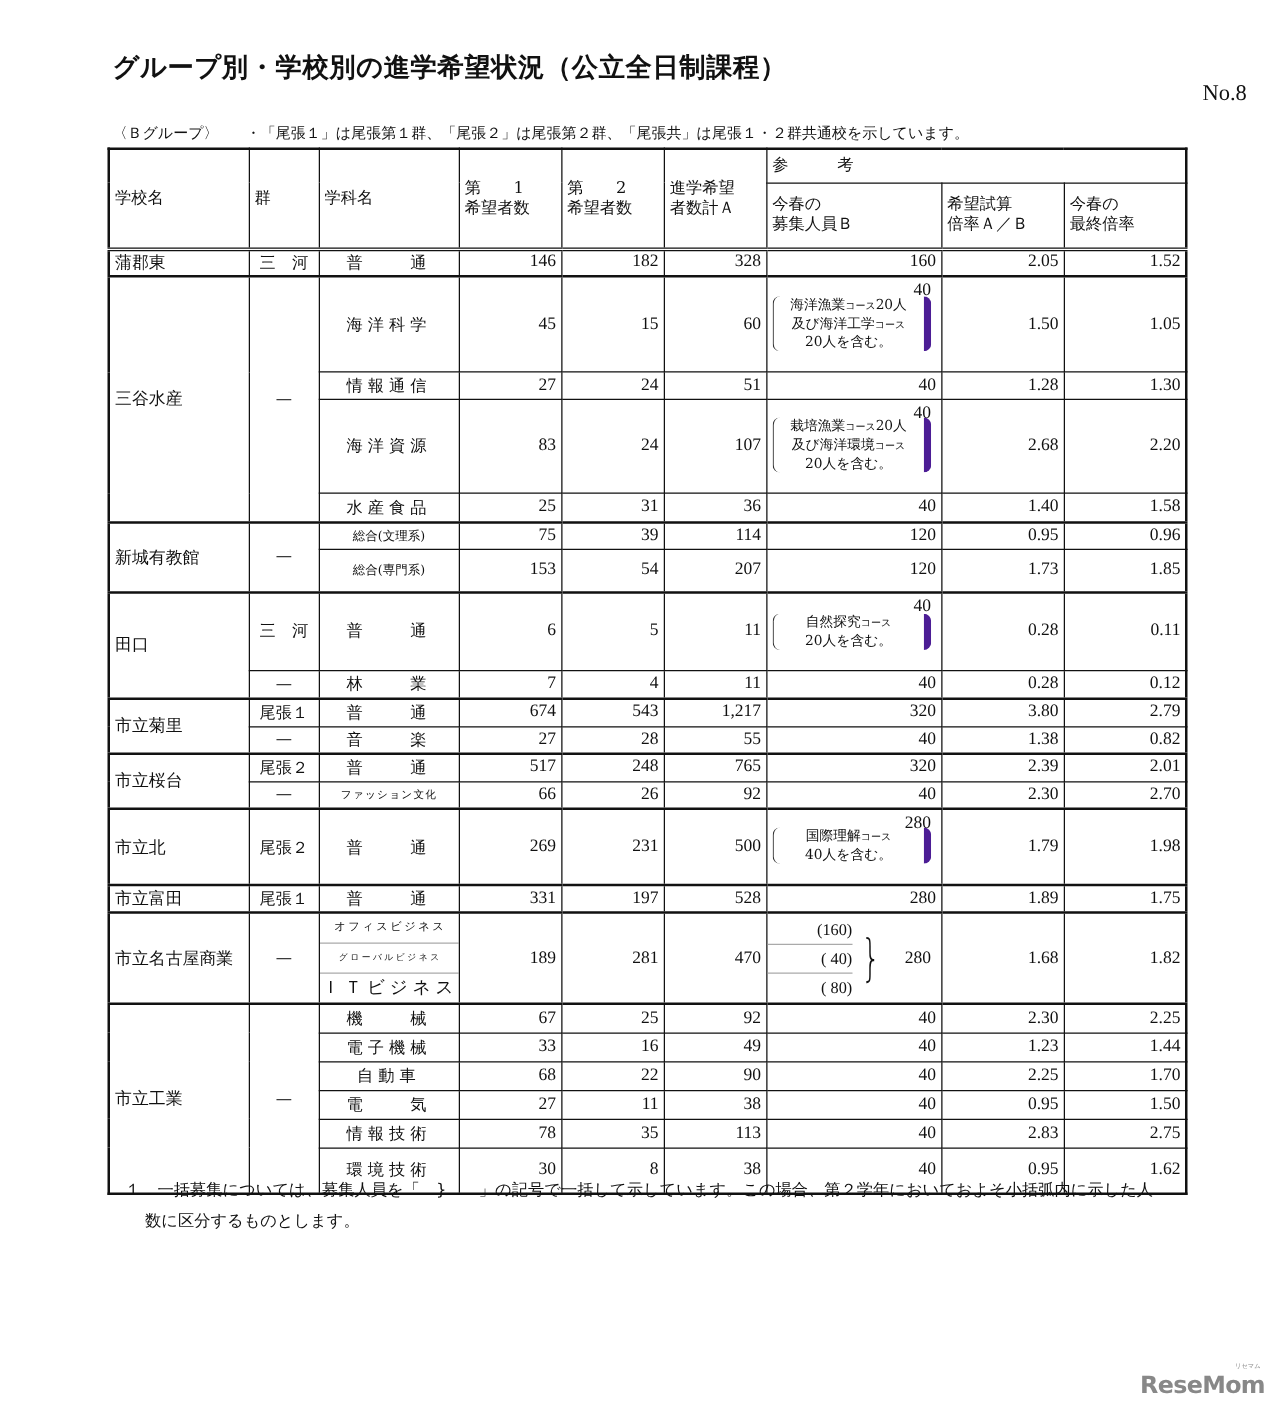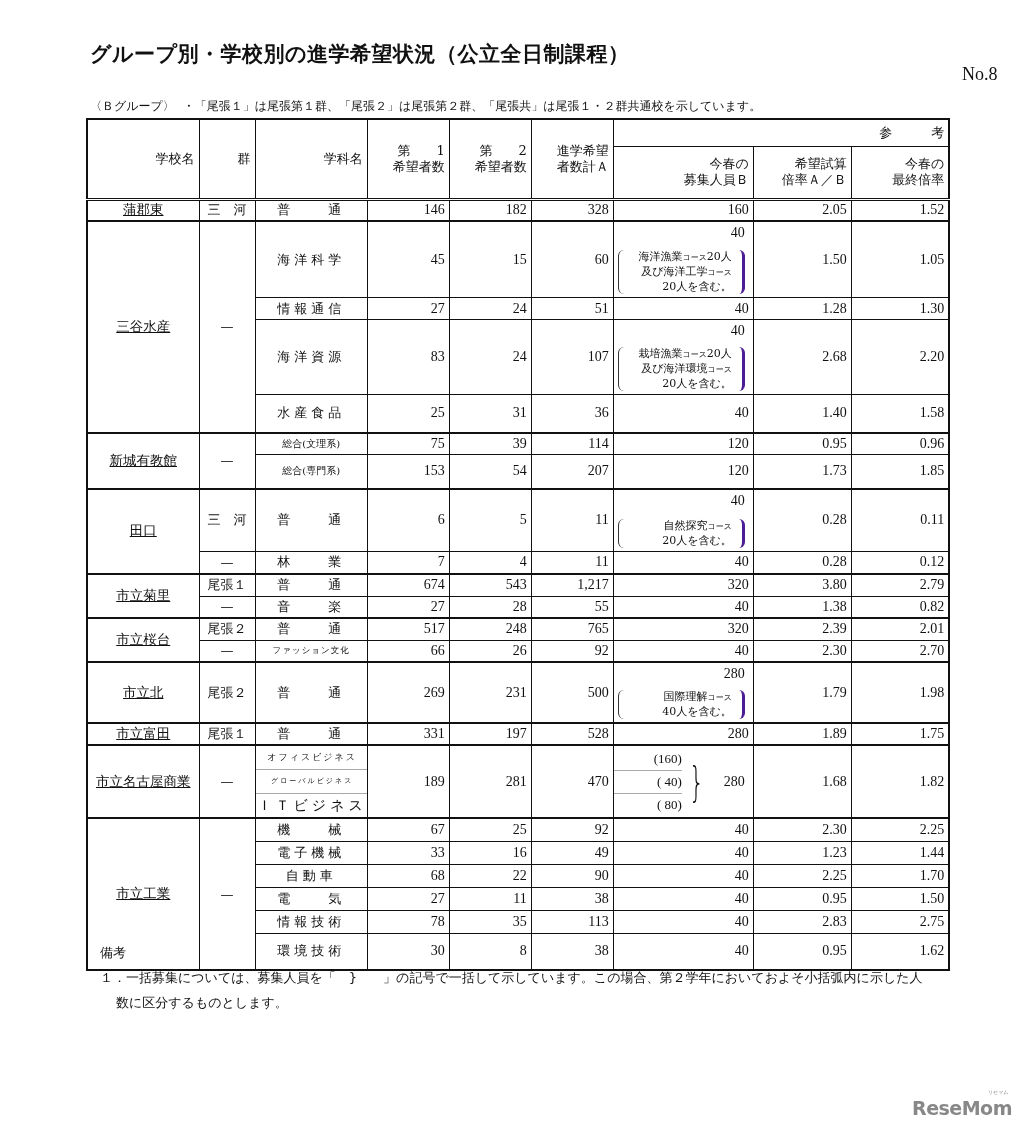--- a/index.html
+++ b/index.html
@@ -1,39 +1,39 @@
 <!DOCTYPE html>
 <html><head>
 <meta charset="utf-8">
 <style>
   html, body { margin:0; padding:0; background:#ffffff; }
   body { width:1022px; height:1130px; position:relative; overflow:hidden;
          font-family:"DejaVu Serif","Liberation Serif",serif; color:#111; }
   .title { position:absolute; left:90px; top:40px; font-size:21px; letter-spacing:0.5px; font-family:"DejaVu Sans","Liberation Sans",sans-serif; font-weight:700; }
   .pageno { position:absolute; left:962px; top:64px; font-size:18px; font-family:"Liberation Serif",serif; }
   .subhead { position:absolute; left:90px; top:98px; font-size:12px; font-family:"DejaVu Sans","Liberation Sans",sans-serif; white-space:nowrap; }
-  .subhead .note { margin-left:4px; }
+  .subhead .note { margin-left:18px; }
   table.main { position:absolute; left:86px; top:118px; border-collapse:collapse; table-layout:fixed;
                font-size:13px; border:2px solid #111; }
   table.main td, table.main th { border:1px solid #111; padding:0 4px; font-weight:normal; overflow:hidden; white-space:nowrap; }
-  table.main th { text-align:right; line-height:16px; font-size:13px; }
+  table.main th { text-align:left; line-height:16px; font-size:13px; }
   tr.hdr-sep td { border-top:3px double #111; }
   tr.group-start td { border-top:2px solid #111; }
   td.thin-top { border-top:1px solid #aaa !important; }
-  td.school { text-align:center; padding-left:3px; font-size:13.5px;text-decoration:underline; }
+  td.school { text-align:left; padding-left:3px; font-size:13.5px; }
   td.gun { text-align:center; }
   td.dept { text-align:center; letter-spacing:4px; }
   td.dept.small { font-size:8.5px; letter-spacing:1px; }
   td.dept.mid { font-size:10px; letter-spacing:0; padding:0 18px; }
   td.num { text-align:right; padding-right:8px; font-family:"Liberation Serif",serif; font-size:14px; }
   td.numb { text-align:right; padding-right:8px; font-family:"Liberation Serif",serif; font-size:14px; vertical-align:top; }
   .bcell { position:relative; height:100%; }
   .bcell .bval { position:absolute; right:0; top:3px; }
-  .bcell .bnote { position:absolute; left:2px; right:0; bottom:3px; font-size:11px; line-height:14px; text-align:right;
-                  border-left:1px solid #333; border-right:3px solid #4c1d95; border-radius:6px; padding:0 10px; font-family:"DejaVu Serif",serif; white-space:normal; }
+  .bcell .bnote { position:absolute; left:2px; right:0; bottom:16px; font-size:11px; line-height:14px; text-align:center;
+                  border-left:1px solid #333; border-right:6px solid #4c1d95; border-radius:6px; padding:0 10px; font-family:"DejaVu Serif",serif; white-space:normal; }
   .bnote .ks { font-size:8px; }
   .bundle { display:flex; align-items:center; height:100%; }
   .bundle .parts { width:68px; }
   .bundle .parts div { height:22px; line-height:22px; border-bottom:1px solid #aaa; padding-left:6px; font-size:13px; }
   .bundle .parts div:last-child { border-bottom:none; }
   .bundle .brace { font-size:40px; line-height:40px; margin-left:2px; font-family:"DejaVu Sans",sans-serif; font-weight:100; transform:scaleX(0.6); }
   .bundle .bval2 { margin-left:auto; }
   .dept-stack div { height:23px; line-height:23px; border-bottom:1px solid #aaa; text-align:center; padding-left:2px; }
   .dept-stack div:last-child { border-bottom:none; }
   .dept-stack .s1 { font-size:9px; letter-spacing:2px; }
@@ -146,21 +146,21 @@
       <td class="num thin-top">107</td>
       <td class="numb thin-top" style="height:74px;padding:0 8px 0 2px">
         <div class="bcell">
             <span class="bval">40</span>
           <div class="bnote"><span>栽培漁業</span><span class="ks">コース</span><span>20人</span><br><span>及び海洋環境</span><span class="ks">コース</span><br><span>20人を含む。</span></div>
           </div>
       </td>
       <td class="num thin-top">2.68</td>
       <td class="num thin-top">2.20</td>
     </tr>
-    <tr style="height:38px">
+    <tr style="height:23px">
       <td class="dept thin-top">水産食品</td>
       <td class="num thin-top">25</td>
       <td class="num thin-top">31</td>
       <td class="num thin-top">36</td>
       <td class="num thin-top">40</td>
       <td class="num thin-top">1.40</td>
       <td class="num thin-top">1.58</td>
     </tr>
 
     <tr class="group-start" style="height:22px">
@@ -365,18 +365,17 @@
       <td class="num thin-top">8</td>
       <td class="num thin-top">38</td>
       <td class="num thin-top">40</td>
       <td class="num thin-top">0.95</td>
       <td class="num thin-top">1.62</td>
     </tr>
   </tbody>
 </table>
 
 <div class="remarks">
-  <div>備考</div>
   <div class="r2">１．一括募集については、募集人員を「　}　　」の記号で一括して示しています。この場合、第２学年においておよそ小括弧内に示した人数に区分するものとします。</div>
 </div>
 
 <div class="logo-sub">リセマム</div>
 <div class="logo">ReseMom</div>
 
 </body></html>

